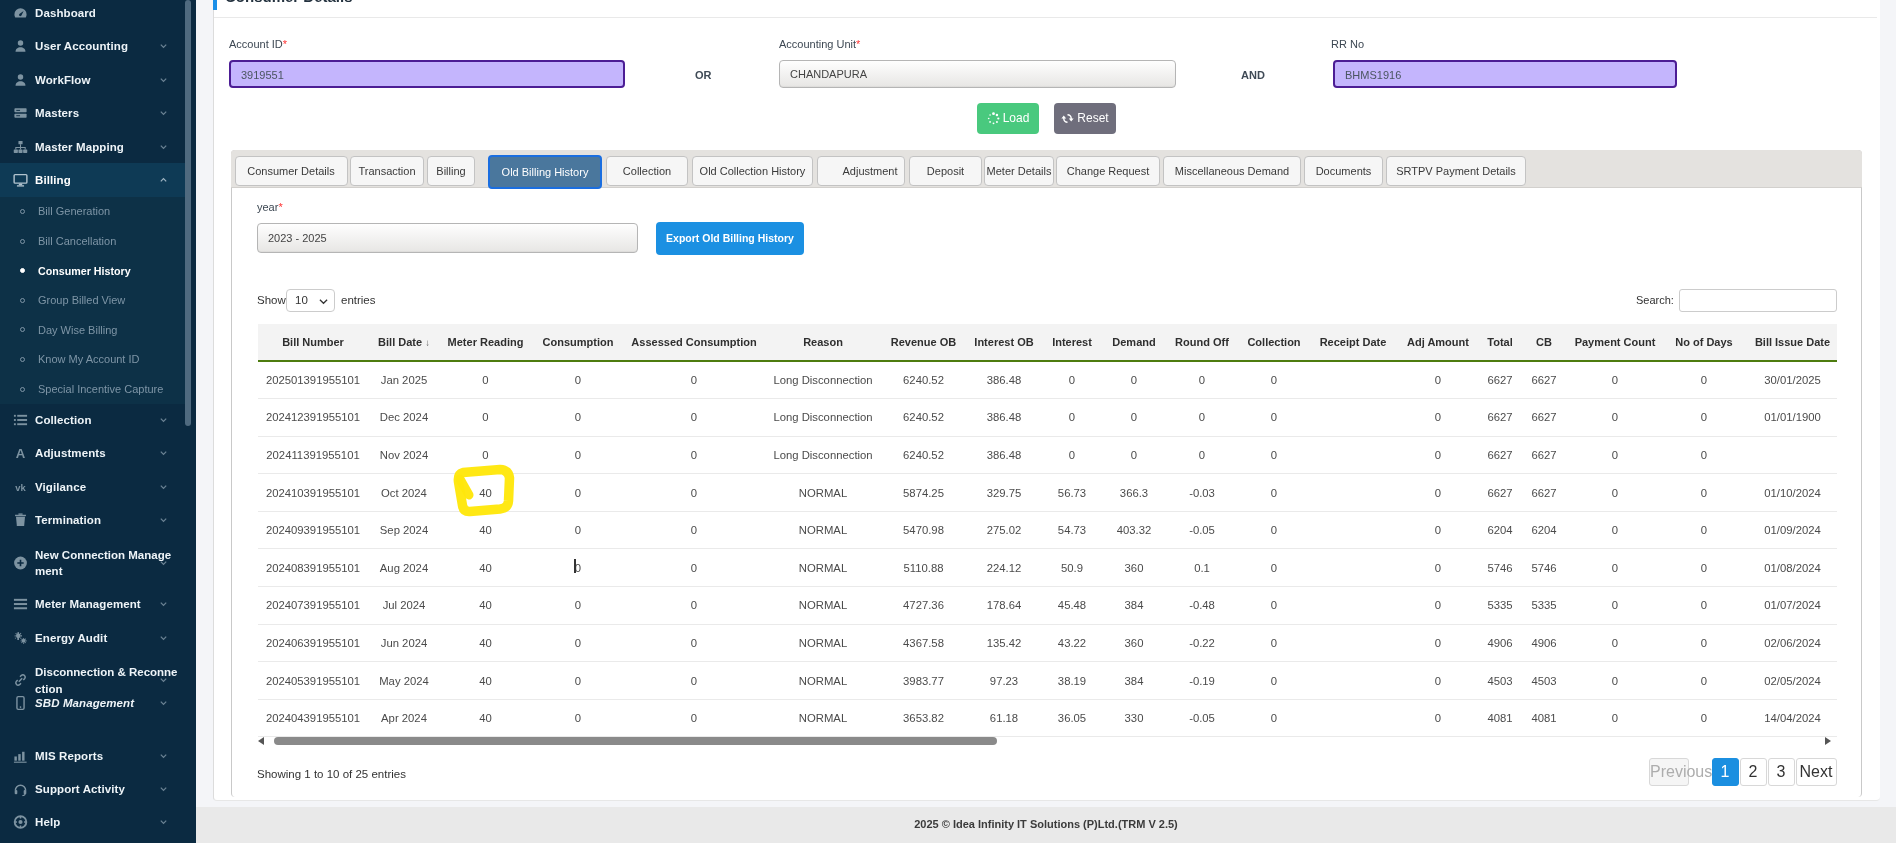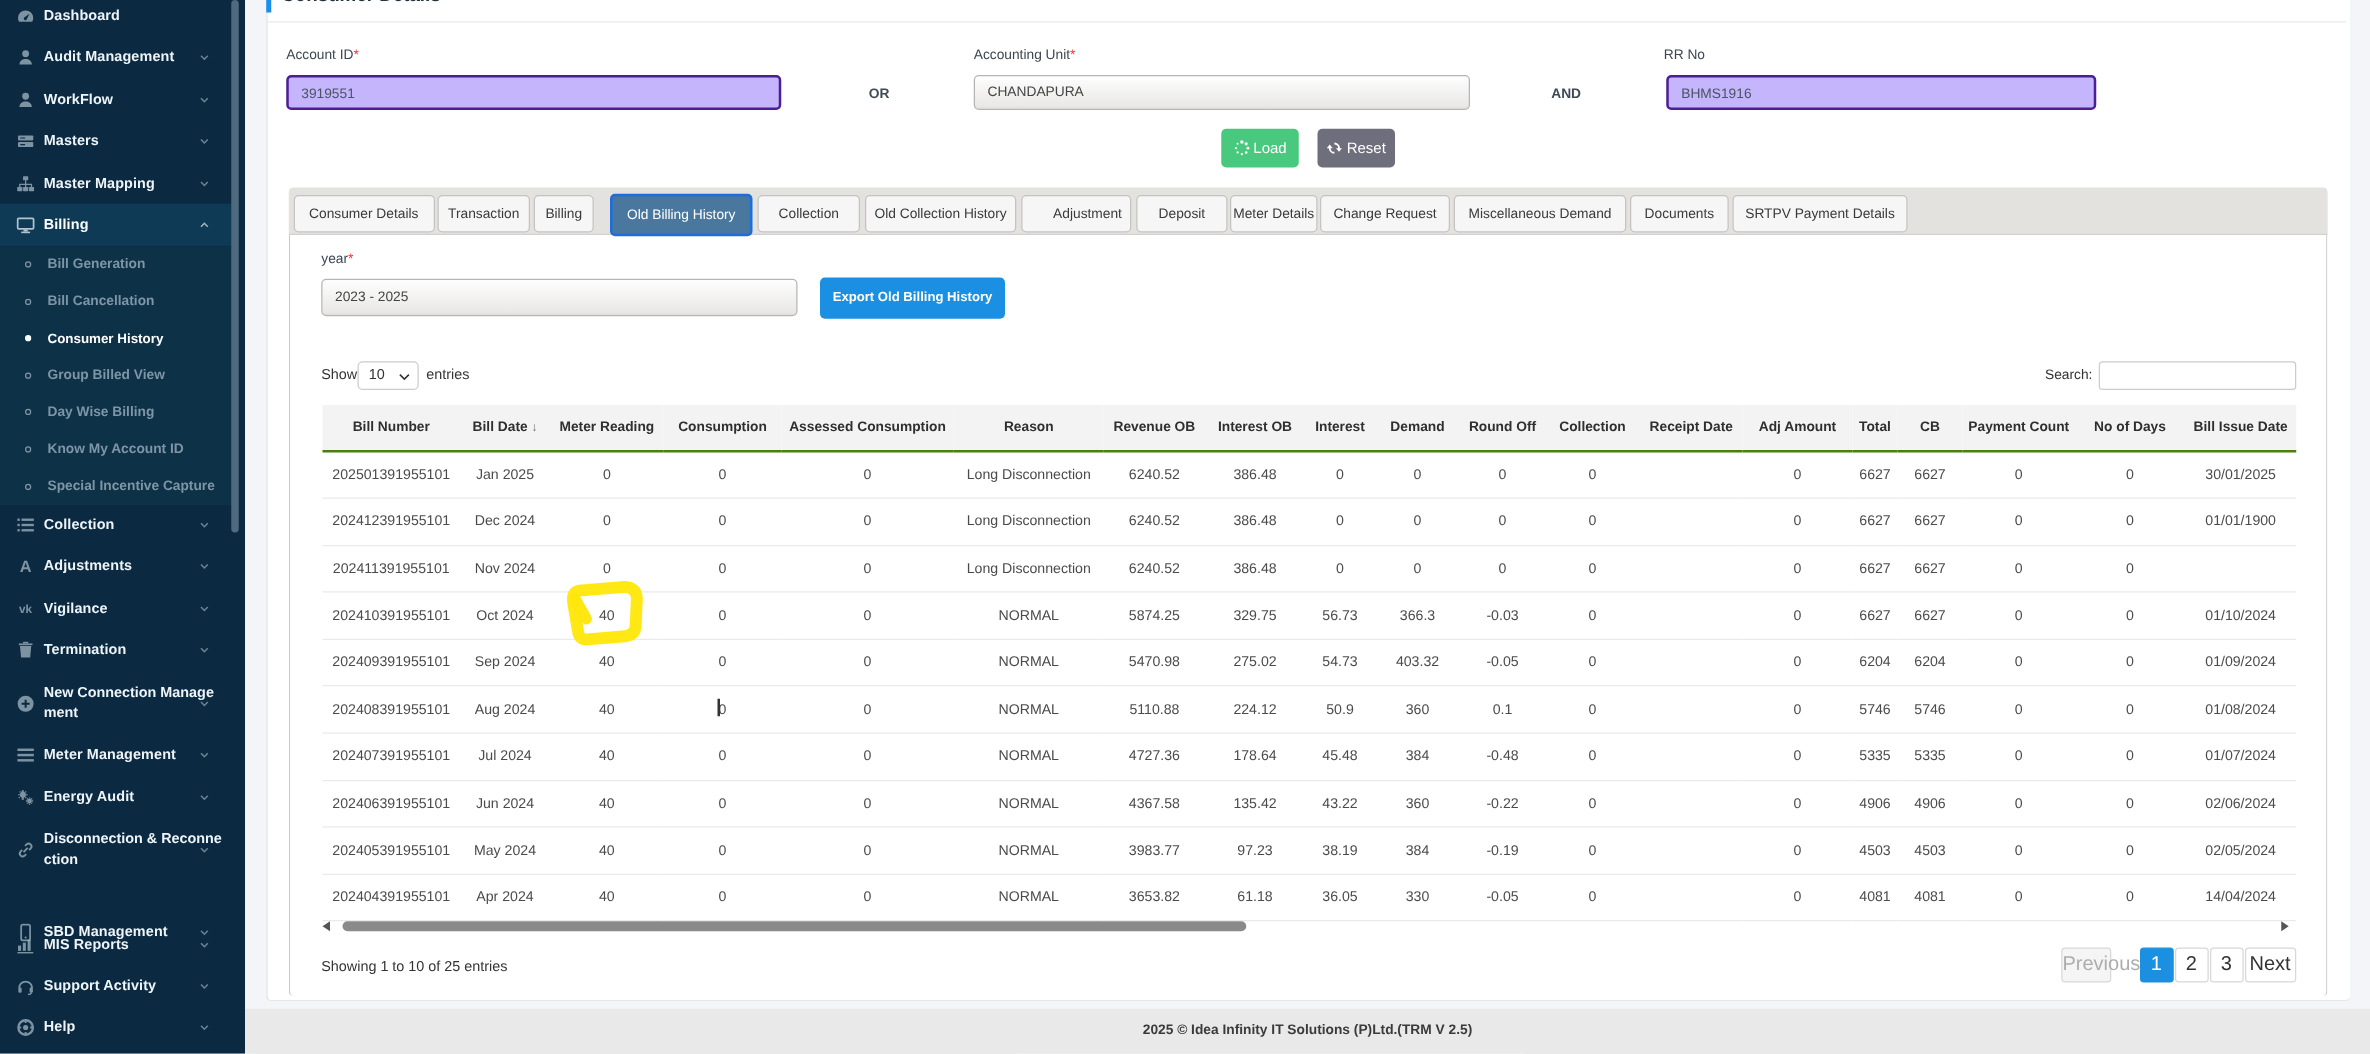--- a/index.html
+++ b/index.html
@@ -9,21 +9,21 @@
 
 
 #sidebar { position:absolute; left:0; top:0; width:196px; height:843px; background:#0b2a41; z-index:5; }
 .nav-item { position:absolute; left:0; width:188px; height:33.4px; color:#eef4f8; }
 .nav-item .ic { position:absolute; left:13px; top:50%; transform:translateY(-50%); width:15px; height:15px; opacity:.75; }
 .nav-item .lbl { position:absolute; left:35px; top:50%; transform:translateY(-50%); font-size:11.5px; font-weight:bold; letter-spacing:.1px; white-space:nowrap; }
 .nav-item .lbl2 { position:absolute; left:35px; width:152px; top:50%; transform:translateY(-50%); font-size:11.5px; font-weight:bold; line-height:16.5px; }
 .nav-item .chev { position:absolute; right:20px; top:50%; transform:translateY(-50%); width:9px; height:9px; opacity:.75; }
 .sub-item { position:absolute; left:0; width:188px; height:29.6px; color:#7e95a6; }
 .sub-item .bullet { position:absolute; left:20px; top:50%; margin-top:-2.5px; width:5px; height:5px; border:1px solid #7e95a6; border-radius:50%; }
-.sub-item .lbl { position:absolute; left:38px; top:50%; transform:translateY(-50%); font-size:11px; white-space:nowrap;font-weight:bold; }
+.sub-item .lbl { position:absolute; left:38px; top:50%; transform:translateY(-50%); font-size:11px; white-space:nowrap; }
 .sub-item.active { color:#fff; font-weight:bold; } .sub-item.active .lbl { font-size:10.7px; }
 .sub-item.active .bullet { background:#fff; border-color:#fff; }
 #side-thumb { position:absolute; left:185px; top:0px; width:6px; height:426px; background:#4f6a7f; border-radius:3px; z-index:6; }
 
 
 #card { position:absolute; left:213px; top:-30px; width:1667px; height:831px; background:#fff; border-left:1px solid #dcdcdc; border-bottom:1px solid #e7e7e7; border-radius:4px; }
 #title-bar { position:absolute; left:213px; top:0px; width:4px; height:10px; background:#1a8fe8; }
 #page-title { position:absolute; left:225px; top:-12px; font-size:15px; font-weight:bold; color:#24323f; }
 #hdr-line { position:absolute; left:214px; top:17px; width:1663px; height:1px; background:#e9e9e9; }
 
@@ -418,21 +418,21 @@
       <svg class="ic" viewBox="0 0 16 16">
           <path d="M8 3a6.5 6.5 0 0 0-6.5 6.5c0 1.2.3 2.3.9 3.2h11.2c.6-.9.9-2 .9-3.2A6.5 6.5 0 0 0 8 3zm.7 7.9a1.3 1.3 0 0 1-1.9-1.8l4.5-3.2-2.3 4.7a1.3 1.3 0 0 1-.3.3z" fill="#a3b6c2"></path>
         </svg>
       <span class="lbl">Dashboard</span>
     </div>
     <div class="nav-item" style="top:29.7px;">
       <svg class="ic" viewBox="0 0 16 16">
           <circle cx="8" cy="4.8" r="2.9" fill="#a3b6c2"></circle>
           <path d="M2.7 14c0-3 2.4-4.7 5.3-4.7s5.3 1.7 5.3 4.7z" fill="#a3b6c2"></path>
         </svg>
-      <span class="lbl">Audit Management</span>
+      <span class="lbl">User Accounting</span>
       <svg class="chev" viewBox="0 0 10 10">
           <path d="M2 3.5 L5 6.5 L8 3.5" stroke="#8ba0af" stroke-width="1.4" fill="none"></path>
         </svg>
     </div>
     <div class="nav-item" style="top:62.9px;">
       <svg class="ic" viewBox="0 0 16 16">
           <circle cx="8" cy="4.8" r="2.9" fill="#a3b6c2"></circle>
           <path d="M2.7 14c0-3 2.4-4.7 5.3-4.7s5.3 1.7 5.3 4.7z" fill="#a3b6c2"></path>
         </svg>
       <span class="lbl">WorkFlow</span>
@@ -604,21 +604,21 @@
             <path d="M6.2 9.8 L9.8 6.2"></path>
             <path d="M7.5 4.5 L9 3 a2.5 2.5 0 0 1 3.5 3.5 L11 8"></path>
             <path d="M8.5 11.5 L7 13 a2.5 2.5 0 0 1 -3.5 -3.5 L5 8"></path>
           </g>
         </svg>
       <span class="lbl2">Disconnection &amp; Reconne<br>ction</span>
       <svg class="chev" viewBox="0 0 10 10">
           <path d="M2 3.5 L5 6.5 L8 3.5" stroke="#8ba0af" stroke-width="1.4" fill="none"></path>
         </svg>
     </div>
-    <div class="nav-item" style="top:729px;">
+    <div class="nav-item" style="top:686px;font-style:italic;">
       <svg class="ic" viewBox="0 0 16 16">
           <rect x="4.2" y="1.2" width="7.6" height="13.6" rx="1.4" fill="none" stroke="#a3b6c2" stroke-width="1.5"></rect>
           <circle cx="8" cy="12.3" r=".9" fill="#a3b6c2"></circle>
         </svg>
       <span class="lbl">SBD Management</span>
       <svg class="chev" viewBox="0 0 10 10">
           <path d="M2 3.5 L5 6.5 L8 3.5" stroke="#8ba0af" stroke-width="1.4" fill="none"></path>
         </svg>
     </div>
     <div class="nav-item" style="top:739.3px;">

